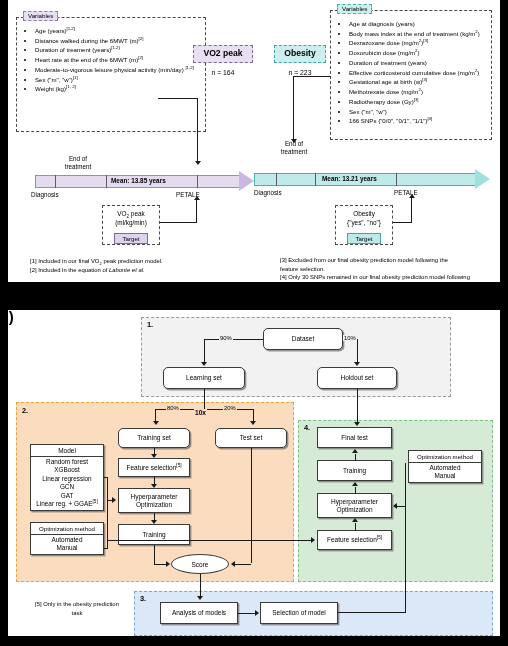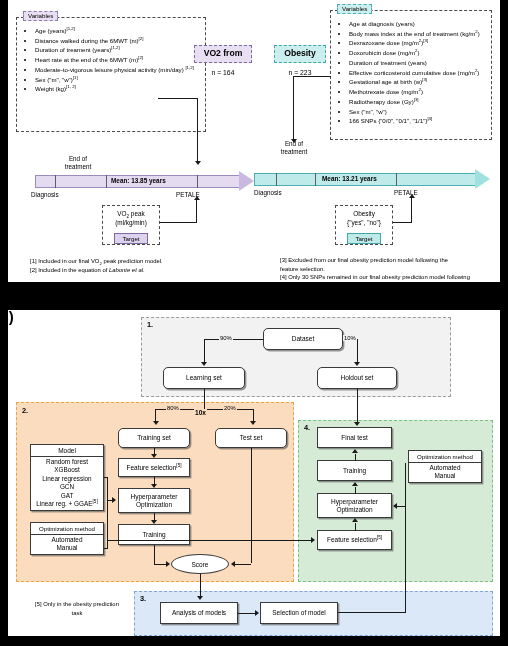--- a/index.html
+++ b/index.html
@@ -108,21 +108,21 @@
         <li>Effective corticosteroid cumulative dose (mg/m<sup>2</sup>)</li>
         <li>Gestational age at birth (w)<sup>[3]</sup></li>
         <li>Methotrexate dose (mg/m<sup>2</sup>)</li>
         <li>Radiotherapy dose (Gy)<sup>[3]</sup></li>
         <li>Sex ("m", "w")</li>
         <li>166 SNPs {"0/0", "0/1", "1/1"}<sup>[4]</sup></li>
       </ul>
     </div>
 
     <div class="cohort" style="left:178px;top:42px;width:74px;">
-      <div class="chip">VO2 from</div>
+      <div class="chip">VO2 peak</div>
       <div class="n">n = 164</div>
     </div>
     <div class="cohort" style="left:258px;top:42px;width:68px;">
       <div class="chip teal">Obesity</div>
       <div class="n">n = 223</div>
     </div>
 
     <div class="ln lnh" style="left:150px;top:98px;width:40px;"></div>
     <div class="ln lnv" style="left:189px;top:98px;height:64px;"></div>
     <div class="arrowdn" style="left:186.5px;top:161px;"></div>

